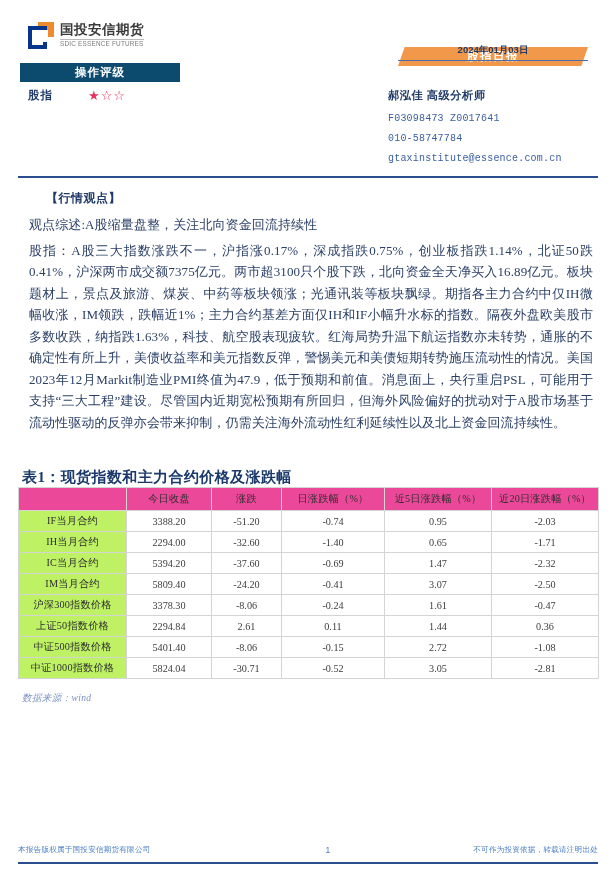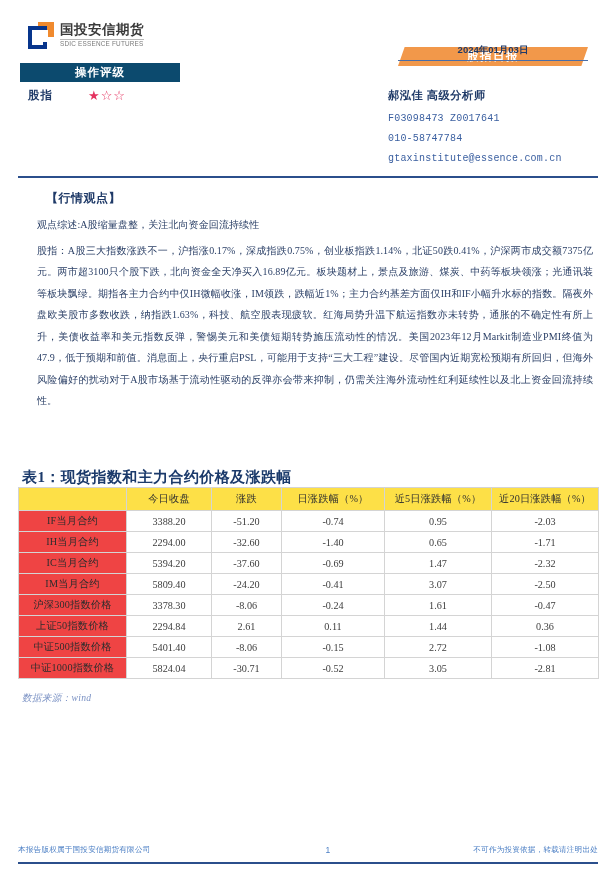--- a/index.html
+++ b/index.html
@@ -185,22 +185,22 @@
     font-weight: bold;
     color: #1f3a68;
     letter-spacing: 0.5px;
   }
   .body-block {
     position: absolute;
     left: 25px; top: 214px;
     width: 568px;
   }
   .body-block p {
-    margin: 0 0 4px 12px;
-    font-size: 10px;
+    margin: 0 0 4px 4px;
+    font-size: 13px;
     line-height: 21.5px;
     color: #2a3f66;
     text-align: justify;
     letter-spacing: 0.1px;
   }
   .body-block p.summary { text-align: left; }
 
   
   .table-title {
     position: absolute;
@@ -223,31 +223,31 @@
   table.data th, table.data td {
     border: 1px solid #d4d4d4;
     height: 20px;
     font-size: 10.2px;
     text-align: center;
     color: #3b3b3b;
     font-family: "Liberation Serif", serif;
     padding: 0;
   }
   table.data th {
-    background: #fde047;
+    background: #ec4899;
     font-weight: normal;
     color: #2f2f2f;
     letter-spacing: 0.2px;
     height: 22px;
   }
   table.data td.rowlabel {
     color: #2d2d2d;
     letter-spacing: 0.2px;
   }
-  table.data tr td:first-child { background: #ef4444; }
+  table.data tr td:first-child { background: #bef264; }
   .col-label { width: 108px; }
   .col-a { width: 85px; }
   .col-b { width: 70px; }
   .col-c { width: 103px; }
   .col-d { width: 107px; }
   .col-e { width: 107px; }
 
   .src-note {
     position: absolute;
     left: 22px; top: 692px;

